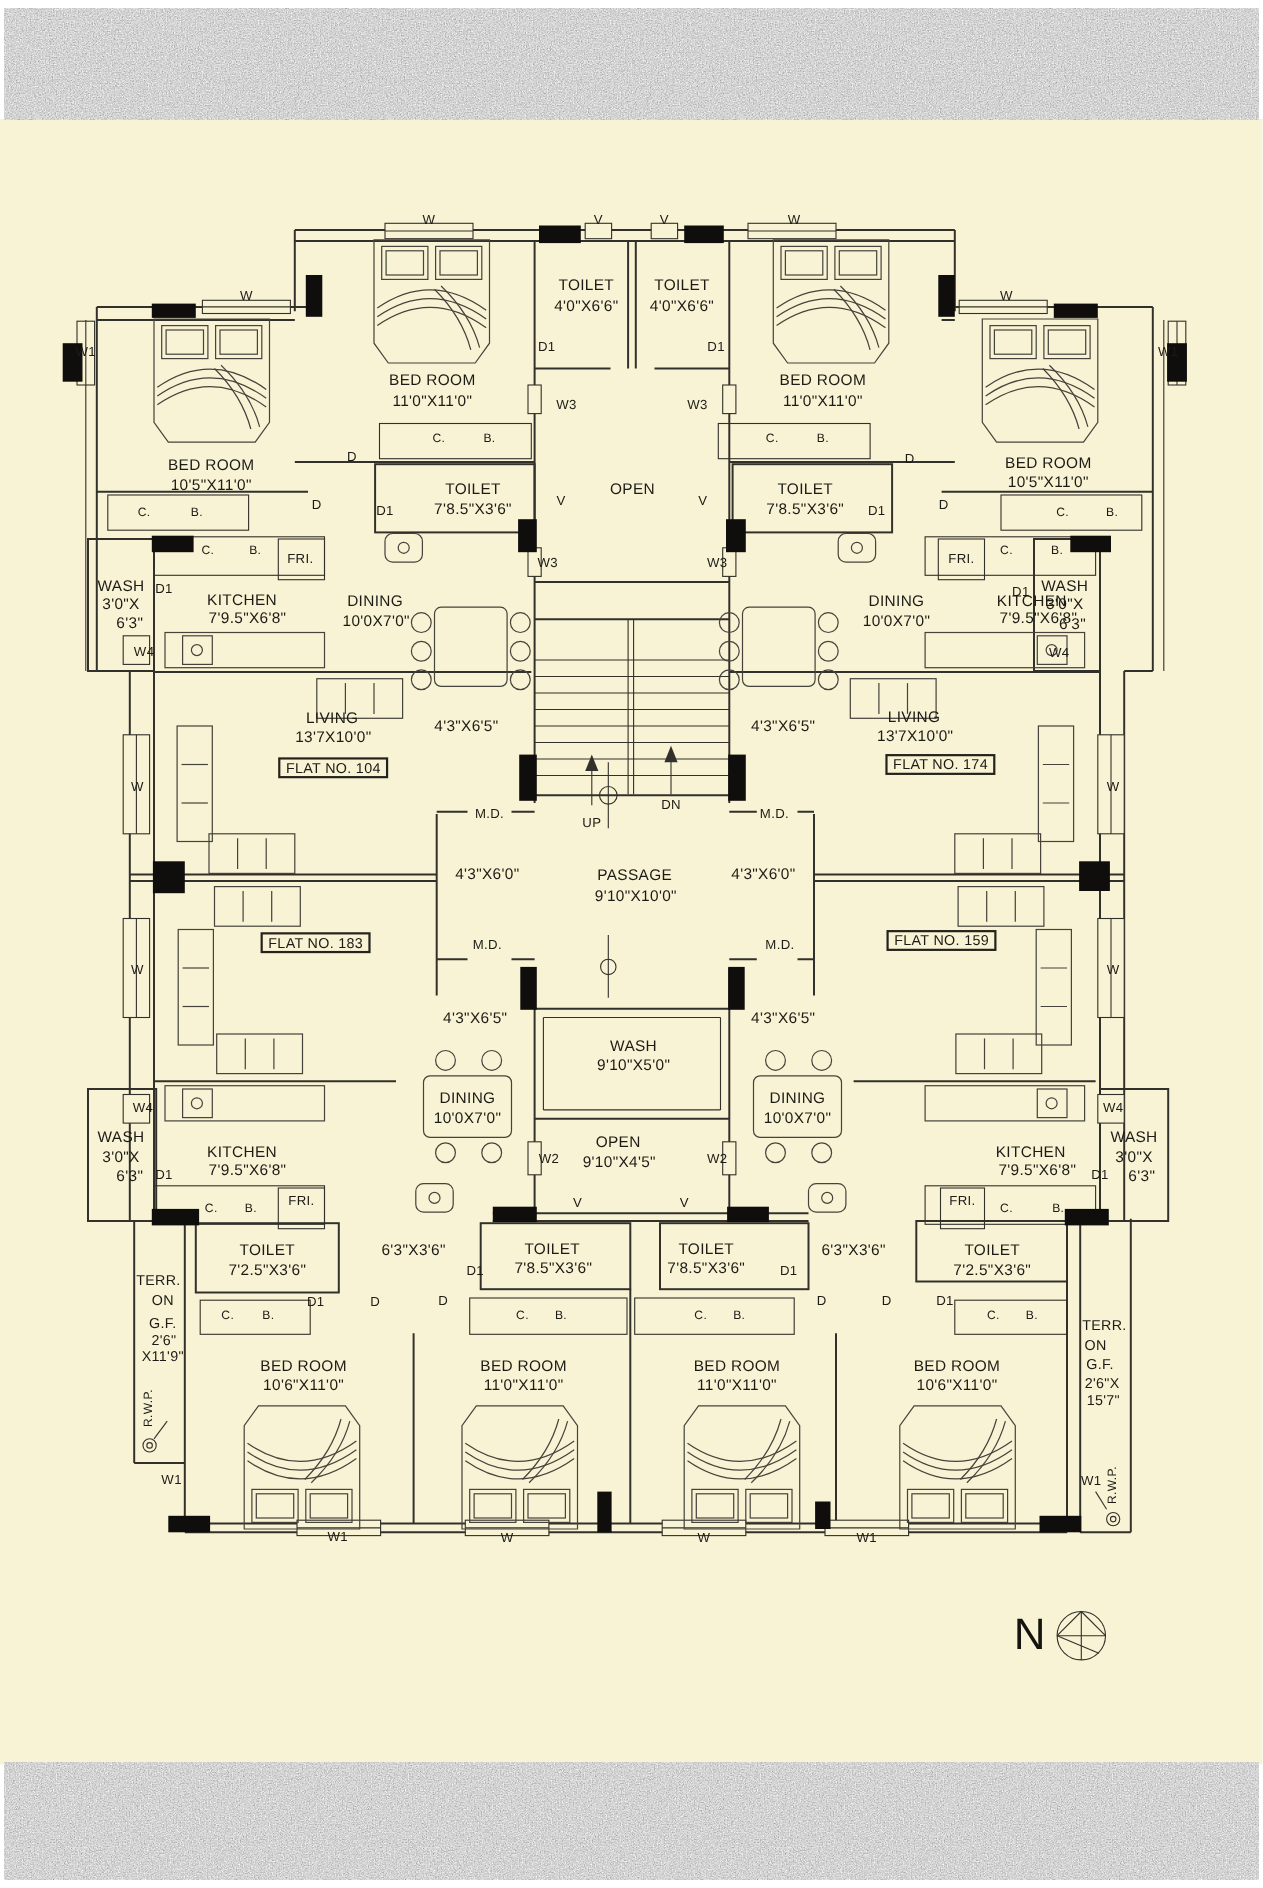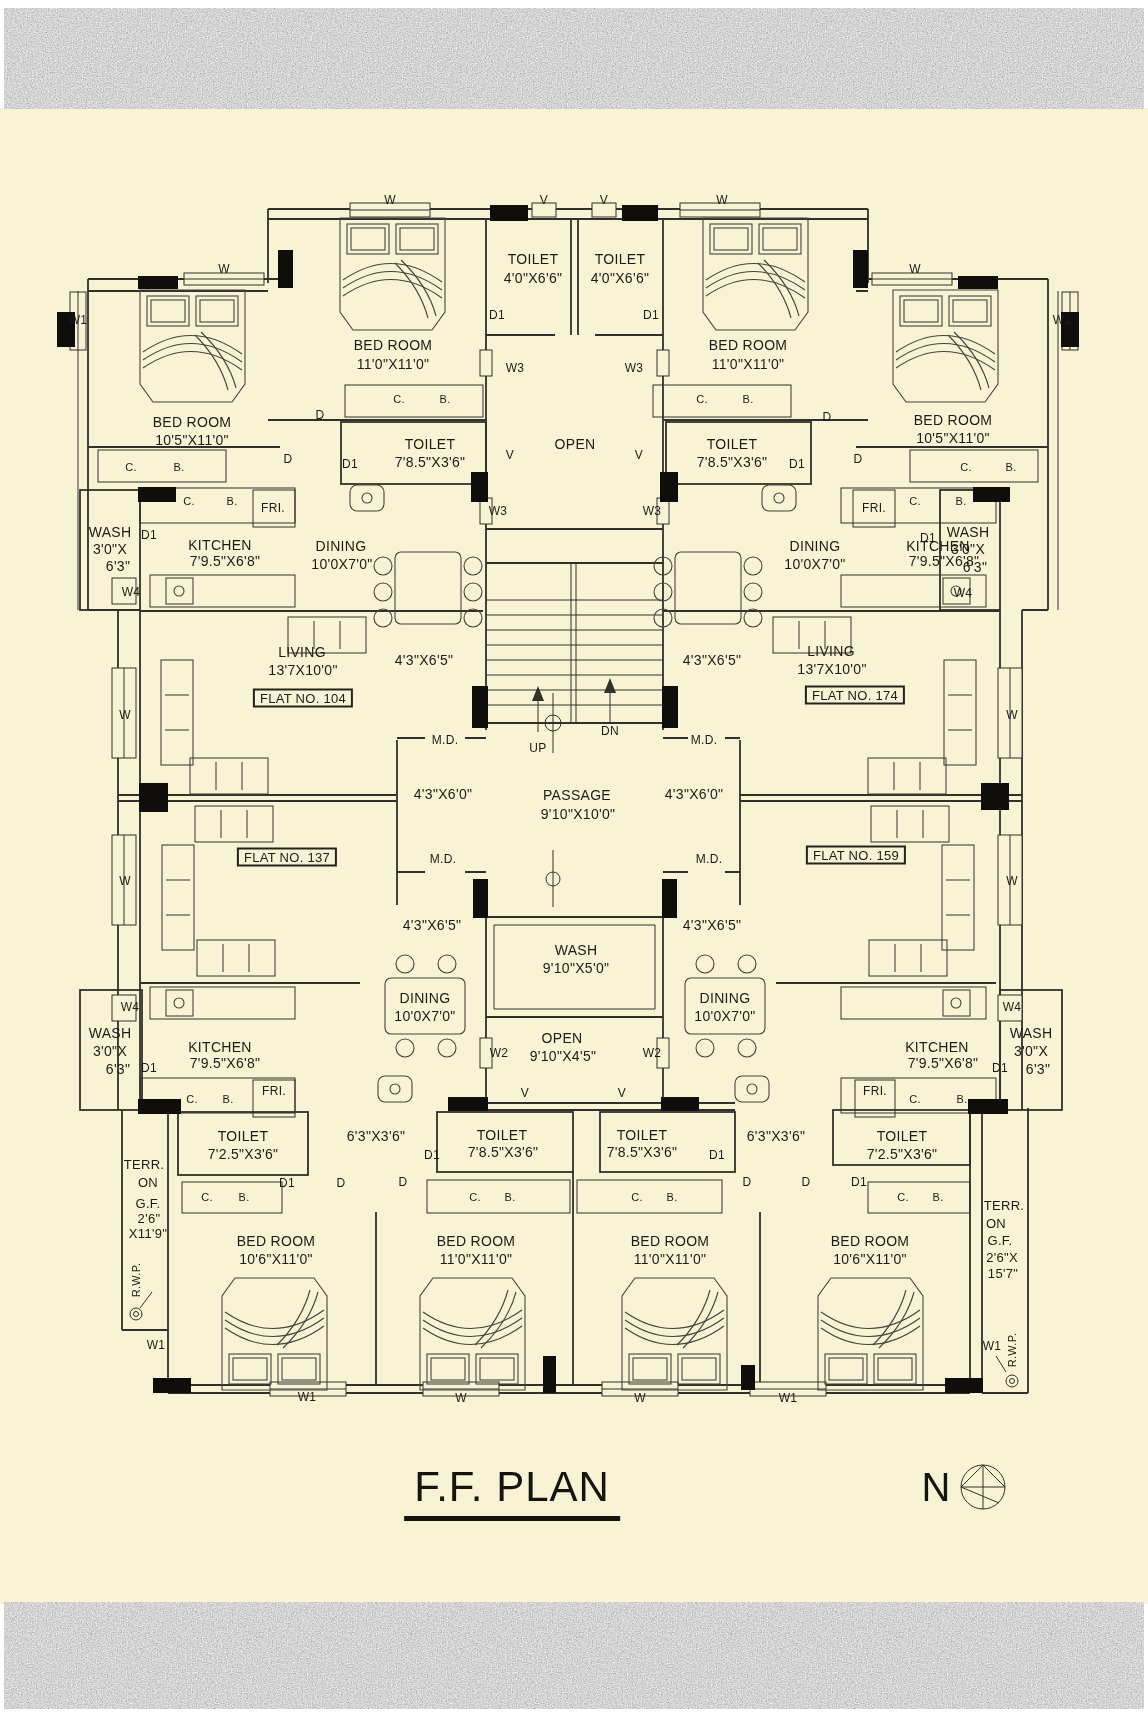--- a/index.html
+++ b/index.html
@@ -374,21 +374,21 @@
       <div class="lbl" style="left: 815px; top: 546px; font-size: 14px;">DINING</div>
       <div class="lbl" style="left: 815px; top: 564px; font-size: 14px;">10'0X7'0"</div>
       <div class="lbl" style="left: 424px; top: 660px; font-size: 14px;">4'3"X6'5"</div>
       <div class="lbl" style="left: 712px; top: 660px; font-size: 14px;">4'3"X6'5"</div>
       <div class="lbl" style="left: 302px; top: 652px; font-size: 14px;">LIVING</div>
       <div class="lbl" style="left: 303px; top: 670px; font-size: 14px;">13'7X10'0"</div>
       <div class="lbl" style="left: 831px; top: 651px; font-size: 14px;">LIVING</div>
       <div class="lbl" style="left: 832px; top: 669px; font-size: 14px;">13'7X10'0"</div>
       <div class="lbl box" style="left: 303px; top: 698px; font-size: 13px;">FLAT NO. 104</div>
       <div class="lbl box" style="left: 855px; top: 695px; font-size: 13px;">FLAT NO. 174</div>
-      <div class="lbl box" style="left: 287px; top: 857px; font-size: 13px;">FLAT NO. 137</div>
+      <div class="lbl box" style="left: 287px; top: 857px; font-size: 13px;">FLAT NO. 183</div>
       <div class="lbl box" style="left: 856px; top: 855px; font-size: 13px;">FLAT NO. 159</div>
       <div class="lbl" style="left: 125px; top: 715px; font-size: 12px;">W</div>
       <div class="lbl" style="left: 1012px; top: 715px; font-size: 12px;">W</div>
       <div class="lbl" style="left: 125px; top: 881px; font-size: 12px;">W</div>
       <div class="lbl" style="left: 1012px; top: 881px; font-size: 12px;">W</div>
       <div class="lbl" style="left: 445px; top: 740px; font-size: 12px;">M.D.</div>
       <div class="lbl" style="left: 704px; top: 740px; font-size: 12px;">M.D.</div>
       <div class="lbl" style="left: 443px; top: 859px; font-size: 12px;">M.D.</div>
       <div class="lbl" style="left: 709px; top: 859px; font-size: 12px;">M.D.</div>
       <div class="lbl" style="left: 538px; top: 748px; font-size: 12px;">UP</div>
@@ -478,15 +478,14 @@
       <div class="lbl vert" style="left: 136px; top: 1280px; font-size: 11px;">R.W.P.</div>
       <div class="lbl vert" style="left: 1012px; top: 1350px; font-size: 11px;">R.W.P.</div>
       <div class="lbl" style="left: 156px; top: 1345px; font-size: 12px;">W1</div>
       <div class="lbl" style="left: 992px; top: 1346px; font-size: 12px;">W1</div>
       <div class="lbl" style="left: 307px; top: 1397px; font-size: 12px;">W1</div>
       <div class="lbl" style="left: 461px; top: 1398px; font-size: 12px;">W</div>
       <div class="lbl" style="left: 640px; top: 1398px; font-size: 12px;">W</div>
       <div class="lbl" style="left: 788px; top: 1398px; font-size: 12px;">W1</div>
     </div>
 
-  <div id="title">F.F. PLAN</div>
   <div id="north-n">N</div>
 </div>
 
 </body></html>

